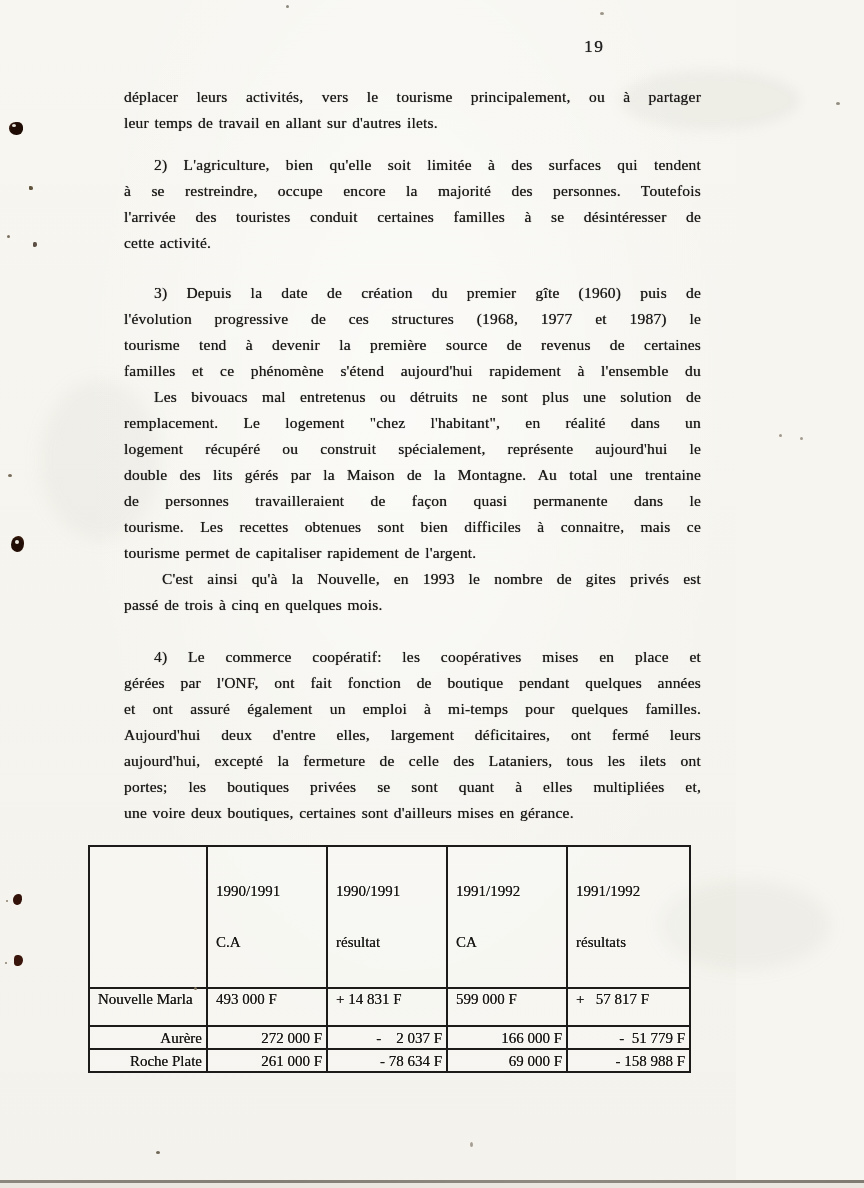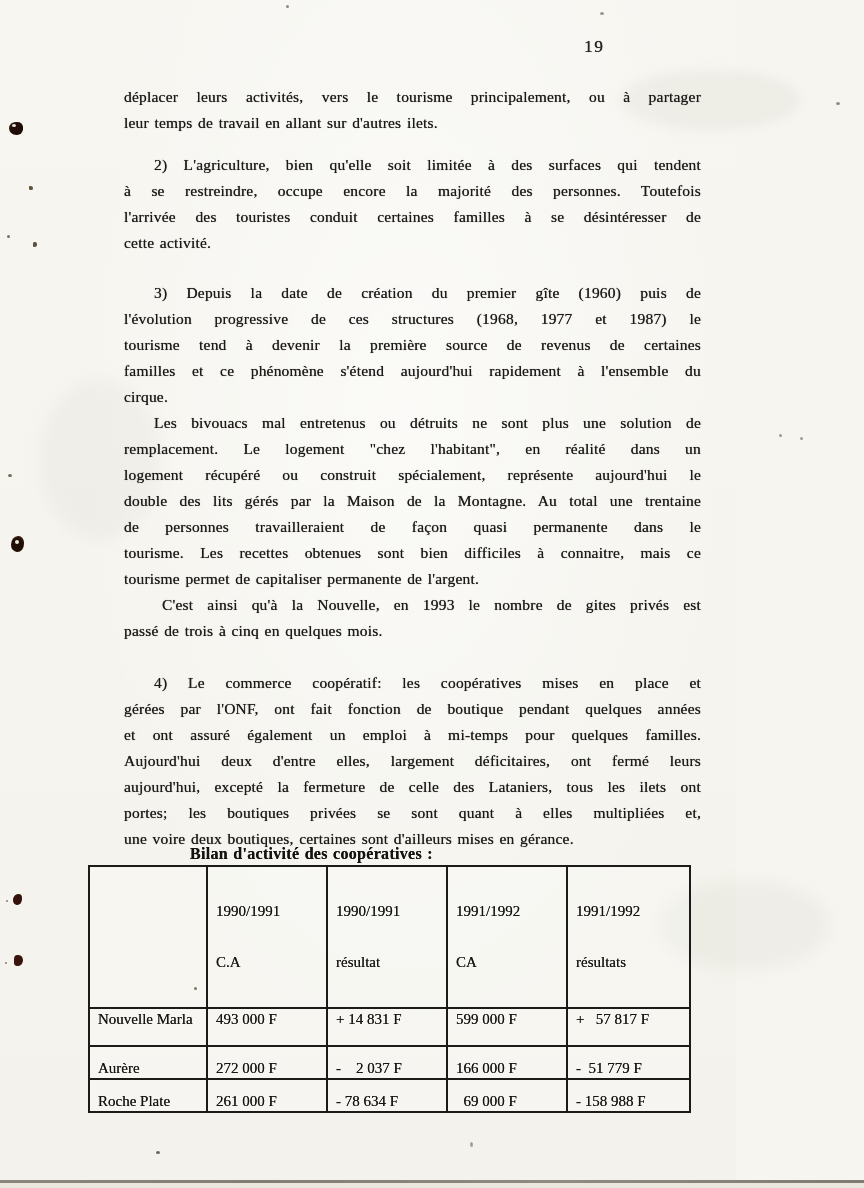--- a/index.html
+++ b/index.html
@@ -55,21 +55,21 @@
     border:2px solid #1c1b19;
     font-size:15px;line-height:17px;font-weight:normal;
     vertical-align:top;text-align:left;
     padding:2px 4px 2px 8px;
     white-space:pre-wrap;
     text-shadow:0 0 0.6px rgba(25,22,20,0.85);
     overflow:hidden;
   }
   td.namec{padding:2px 18px 2px 8px;}
   tr.tall td{height:32px;border-radius:12px;}
-  tr.short td{padding:13px 4px 1px 8px;}
+  tr.short td{padding:3px 4px 1px 8px;text-align:right;}
   .hline{display:block;}
 
   
   .speck{position:absolute;border-radius:50%;}
   .blob{position:absolute;}
   .b1{left:9px;top:122px;width:14px;height:13px;background:radial-gradient(circle at 62% 62%,#1e0c05 55%,#3a1c10 80%);border-radius:55% 45% 50% 60%;}
   .b1::after{content:"";position:absolute;left:3px;top:2px;width:4px;height:3px;background:#e9e5dc;border-radius:50%;}
   .b2{left:11px;top:536px;width:13px;height:16px;background:radial-gradient(circle at 45% 55%,#200d06 50%,#41200f 85%);border-radius:60% 45% 55% 50%;}
   .b2::after{content:"";position:absolute;left:4px;top:4px;width:4px;height:4px;background:#ece8df;border-radius:50%;}
   .b3{left:13px;top:894px;width:9px;height:11px;background:#33120a;border-radius:60% 40% 55% 45%;}
@@ -117,52 +117,50 @@
       <div class="line">à se restreindre, occupe encore la majorité des personnes. Toutefois</div>
       <div class="line">l'arrivée des touristes conduit certaines familles à se désintéresser de</div>
       <div class="line last">cette activité.</div>
     </div>
 
     <div class="para">
       <div class="line ind">3) Depuis la date de création du premier gîte (1960) puis de</div>
       <div class="line">l'évolution progressive de ces structures (1968, 1977 et 1987) le</div>
       <div class="line">tourisme tend à devenir la première source de revenus de certaines</div>
       <div class="line">familles et ce phénomène s'étend aujourd'hui rapidement à l'ensemble du</div>
-      <div class="line last">cirque.</div>
     </div>
 
     <div class="para">
       <div class="line ind">Les bivouacs mal entretenus ou détruits ne sont plus une solution de</div>
       <div class="line">remplacement. Le logement "chez l'habitant", en réalité dans un</div>
       <div class="line">logement récupéré ou construit spécialement, représente aujourd'hui le</div>
       <div class="line">double des lits gérés par la Maison de la Montagne. Au total une trentaine</div>
       <div class="line">de personnes travailleraient de façon quasi permanente dans le</div>
       <div class="line">tourisme. Les recettes obtenues sont bien difficiles à connaitre, mais ce</div>
-      <div class="line last">tourisme permet de capitaliser permanente de l'argent.</div>
+      <div class="line last">tourisme permet de capitaliser rapidement de l'argent.</div>
     </div>
 
     <div class="para mb26">
       <div class="line ind2">C'est ainsi qu'à la Nouvelle, en 1993 le nombre de gites privés est</div>
       <div class="line last">passé de trois à cinq en quelques mois.</div>
     </div>
 
     <div class="para">
       <div class="line ind">4) Le commerce coopératif: les coopératives mises en place et</div>
       <div class="line">gérées par l'ONF, ont fait fonction de boutique pendant quelques années</div>
       <div class="line">et ont assuré également un emploi à mi-temps pour quelques familles.</div>
       <div class="line">Aujourd'hui deux d'entre elles, largement déficitaires, ont fermé leurs</div>
       <div class="line">aujourd'hui, excepté la fermeture de celle des Lataniers, tous les ilets ont</div>
       <div class="line">portes; les boutiques privées se sont quant à elles multipliées et,</div>
       <div class="line last">une voire deux boutiques, certaines sont d'ailleurs mises en gérance.</div>
     </div>
 
   </div>
 
   <div class="table-block">
-    <div class="table-title">Bilan d'activité des coopératives :</div>
     <table class="coop">
       <colgroup>
         <col style="width:118px">
           <col style="width:120px">
           <col style="width:120px">
           <col style="width:120px">
           <col style="width:123px">
       </colgroup>
       <tbody>
         <tr>

